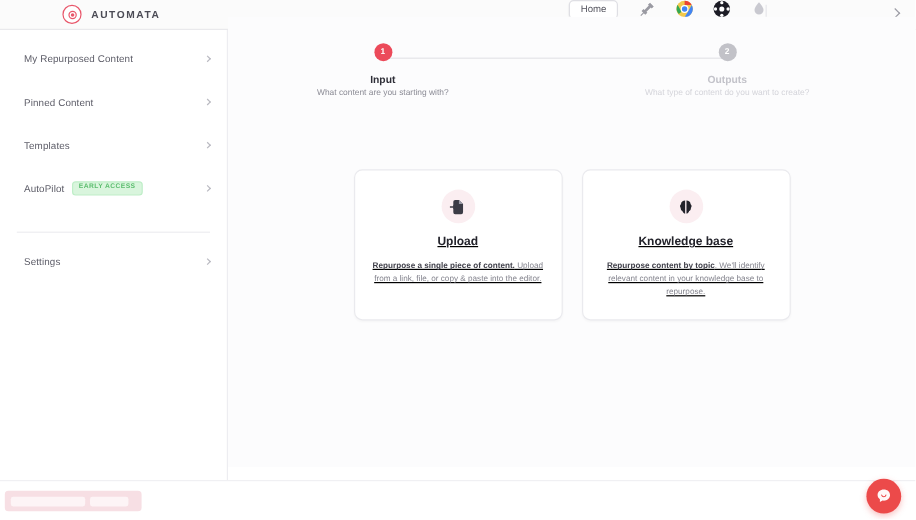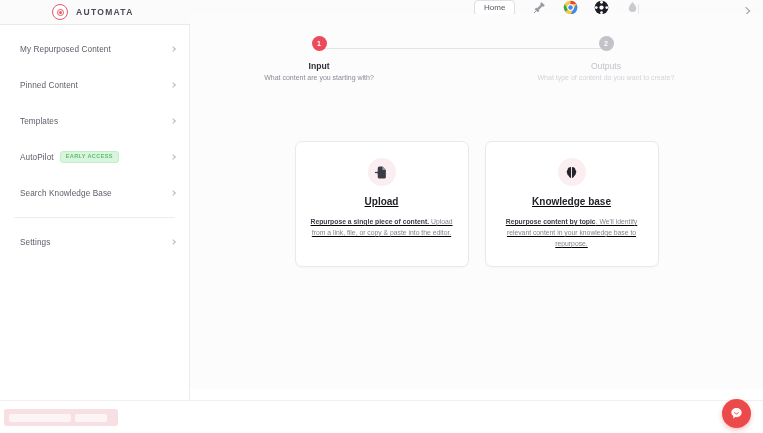--- a/index.html
+++ b/index.html
@@ -100,21 +100,21 @@
   .step-2 { left:306px; }
   .step-dot {
     width:15px; height:15px; border-radius:50%;
     margin:0 auto; display:flex; align-items:center; justify-content:center;
     font-size:7px; font-weight:700; color:#fff;
   }
   .step-1 .step-dot { background:#ec4a5a; }
   .step-2 .step-dot { background:#c2c2c8; }
   .step-title { font-size:8.6px; font-weight:700; color:#2f2f38; margin-top:10px; }
   .step-sub { font-size:7px; color:#8b8b95; margin-top:3px; }
-  .step-2 .step-title { color:#c3c3ca; font-weight:400; }
+  .step-2 .step-title { color:#c3c3ca; font-weight:700; }
   .step-2 .step-sub { color:#d4d4da; }
 
   
   .cards {
     position:absolute; top:127px; left:0; width:573px;
     display:flex; justify-content:center; gap:16px;
   }
   .card {
     width:174px; background:#fff;
     border:1px solid #eaeaee; border-radius:7px;
@@ -223,24 +223,20 @@
     </div>
     <div class="nav-space"></div>
 
     <div class="nav-item">
       <span class="nav-label">AutoPilot</span>
       <span class="nav-badge">EARLY ACCESS</span>
       <span class="nav-chev"></span>
     </div>
     <div class="nav-space"></div>
 
-    <div class="nav-item">
-      <span class="nav-label">Search Knowledge Base</span>
-      <span class="nav-chev"></span>
-    </div>
 
     <div class="nav-group-2">
       <div class="nav-divider"></div>
       <div class="nav-item" style="margin-top:12px">
         <span class="nav-label">Settings</span>
         <span class="nav-chev"></span>
       </div>
     </div>
   </div>
 

